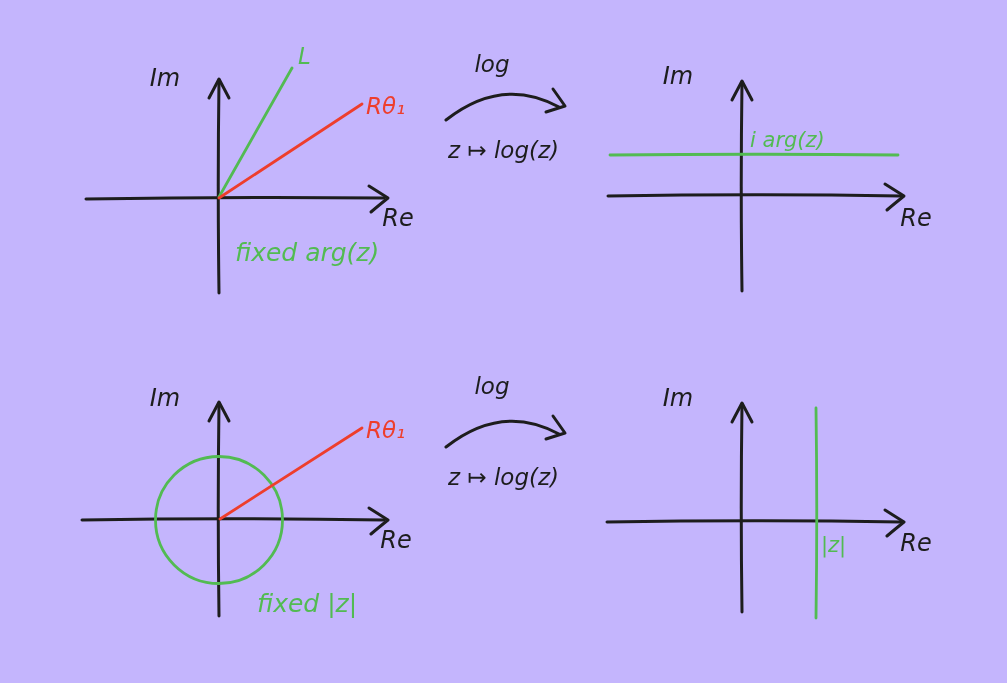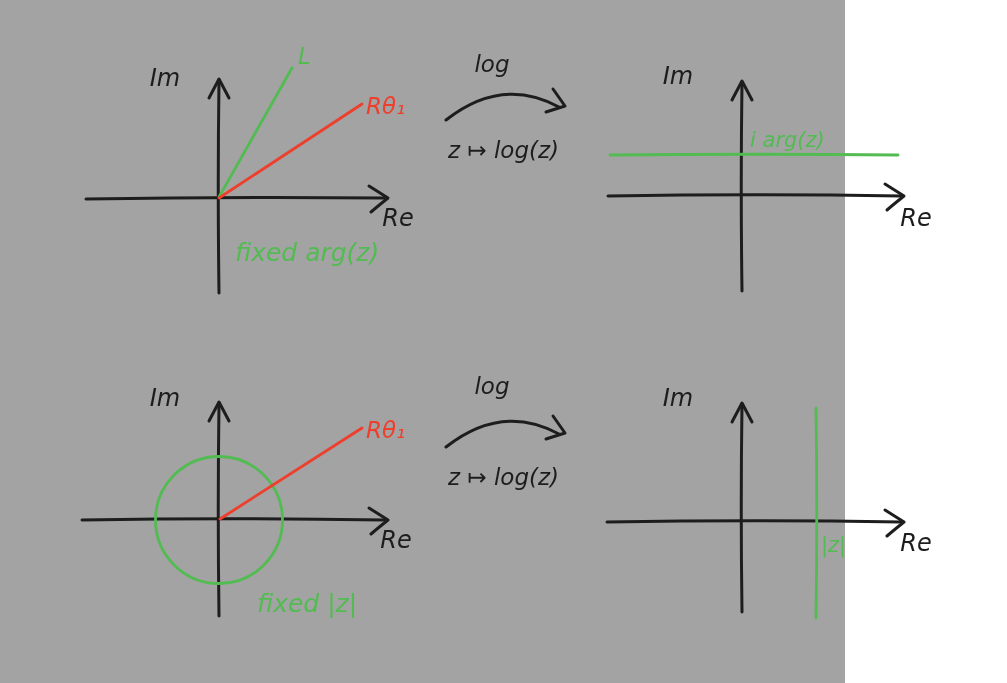--- a/index.html
+++ b/index.html
@@ -5,23 +5,23 @@
   html, body {
     margin: 0;
     padding: 0;
     background: #ffffff;
     width: 1007px;
     height: 683px;
     overflow: hidden;
   }
   .board {
     position: relative;
-    width: 845px;
+    width: 1007px;
     height: 683px;
-    background: #a3a3a3;
+    background: #c4b5fd;
   }
   svg { display: block; }
   path, circle, line {
     fill: none;
     stroke-linecap: round;
     stroke-linejoin: round;
   }
   .stroke-ink   { stroke-width: 3; }
   .stroke-color { stroke-width: 2.8; }
   text.hand {

